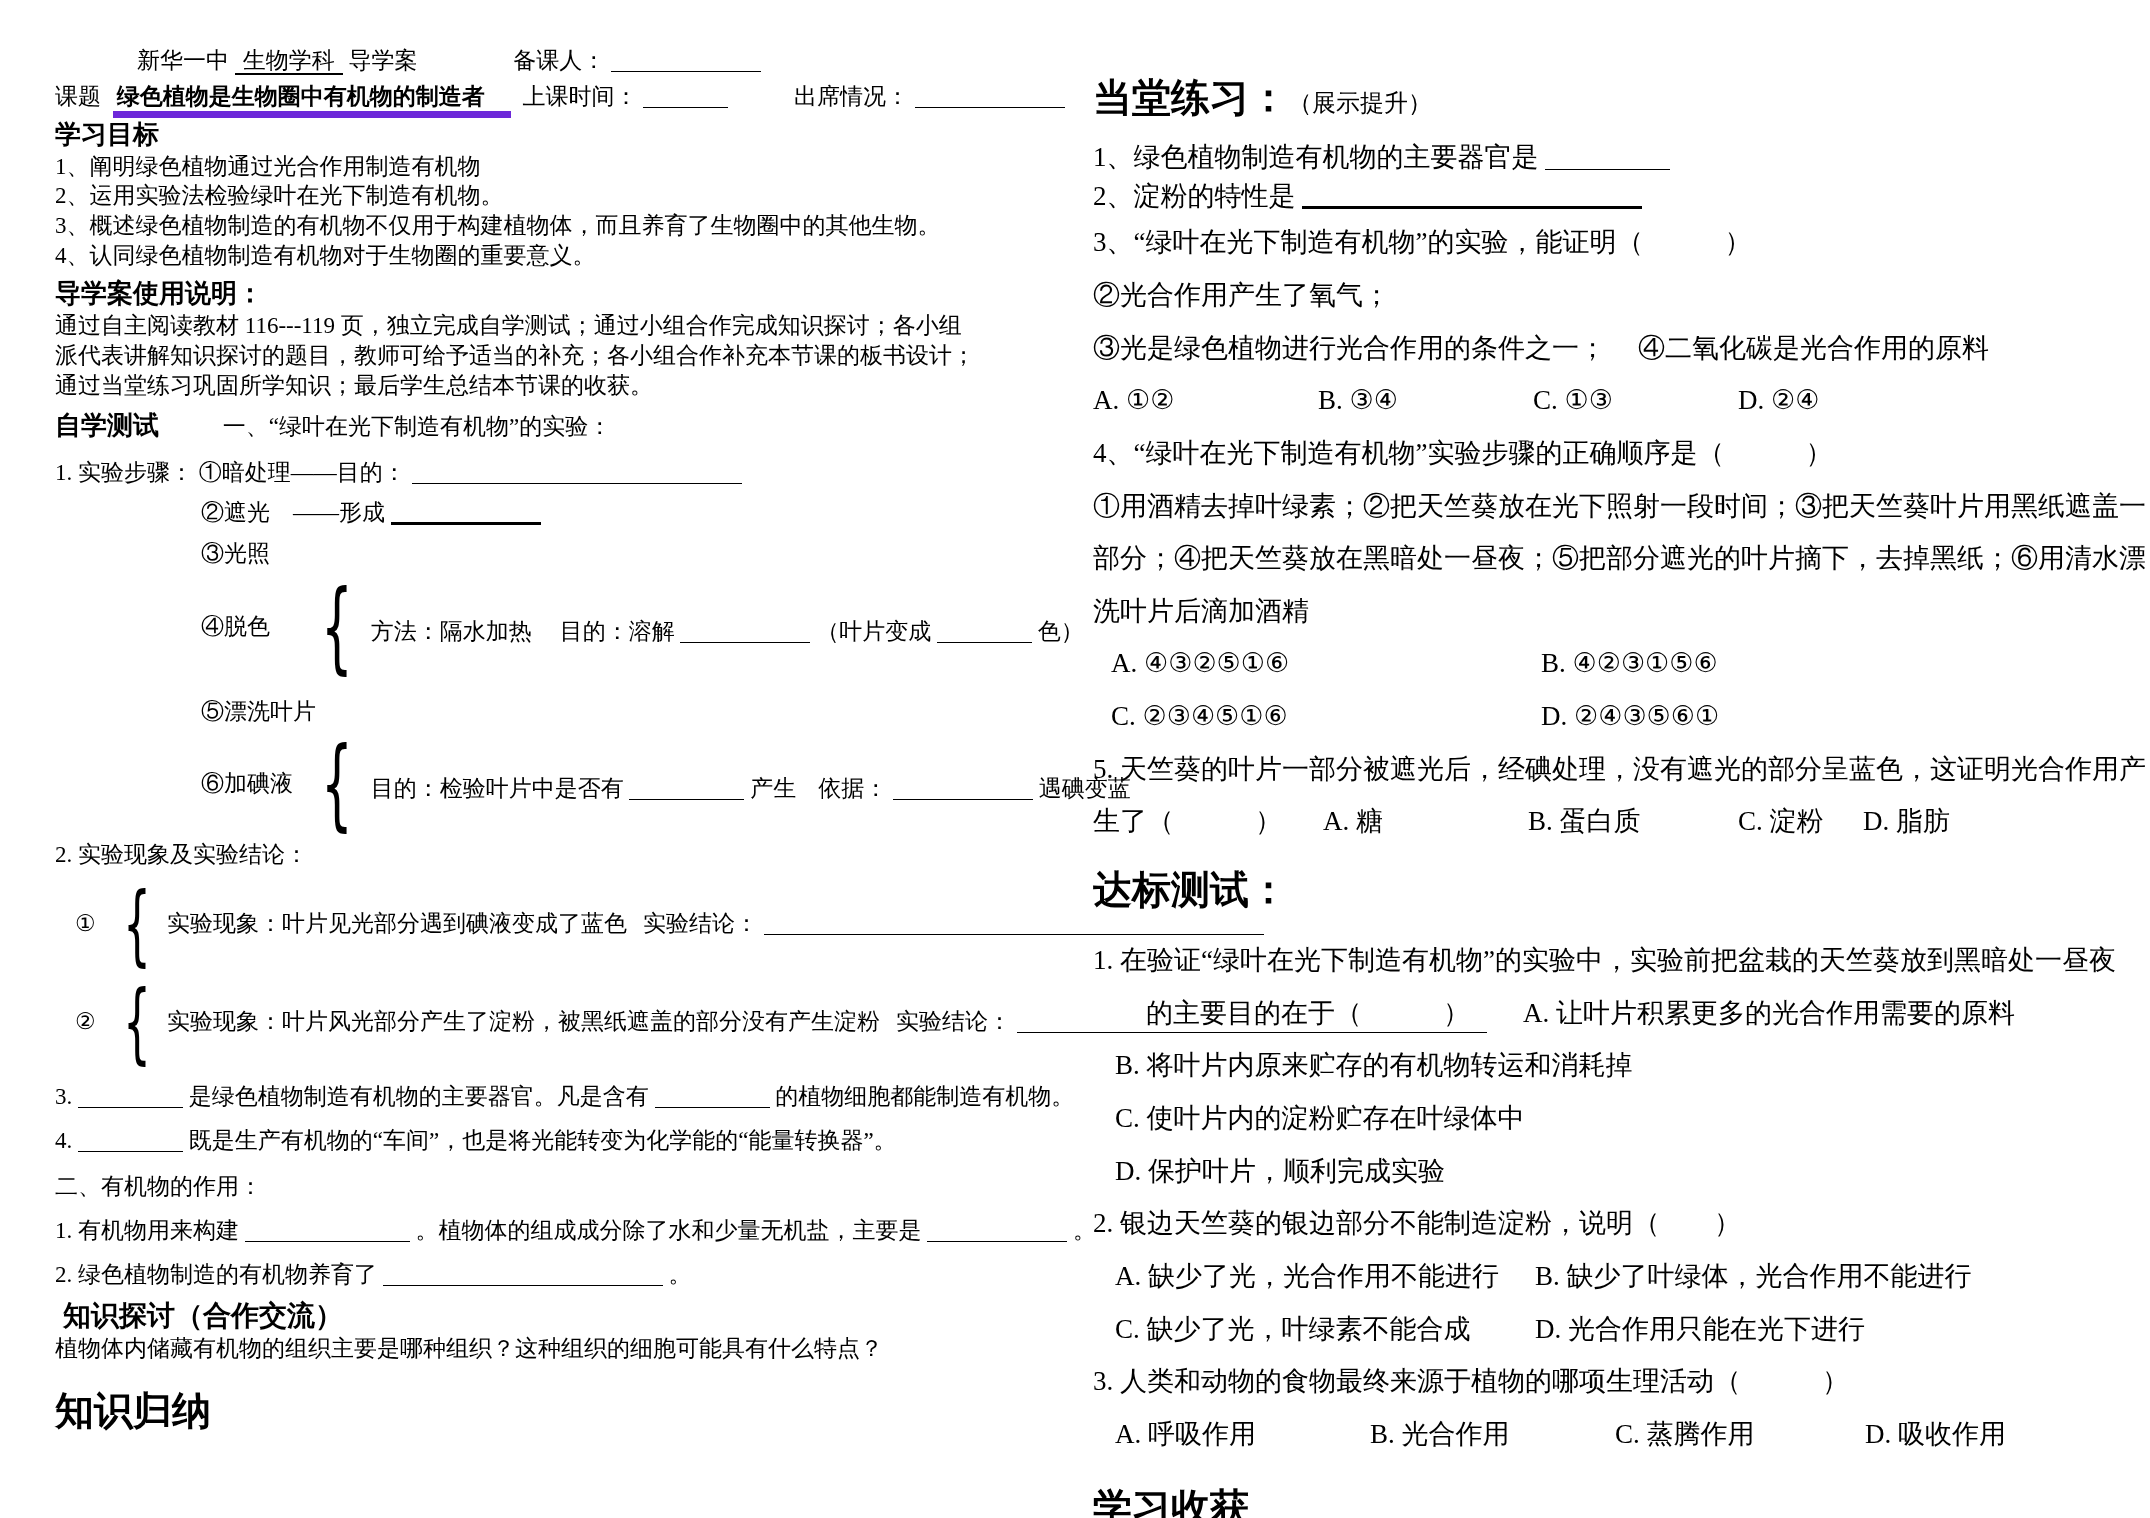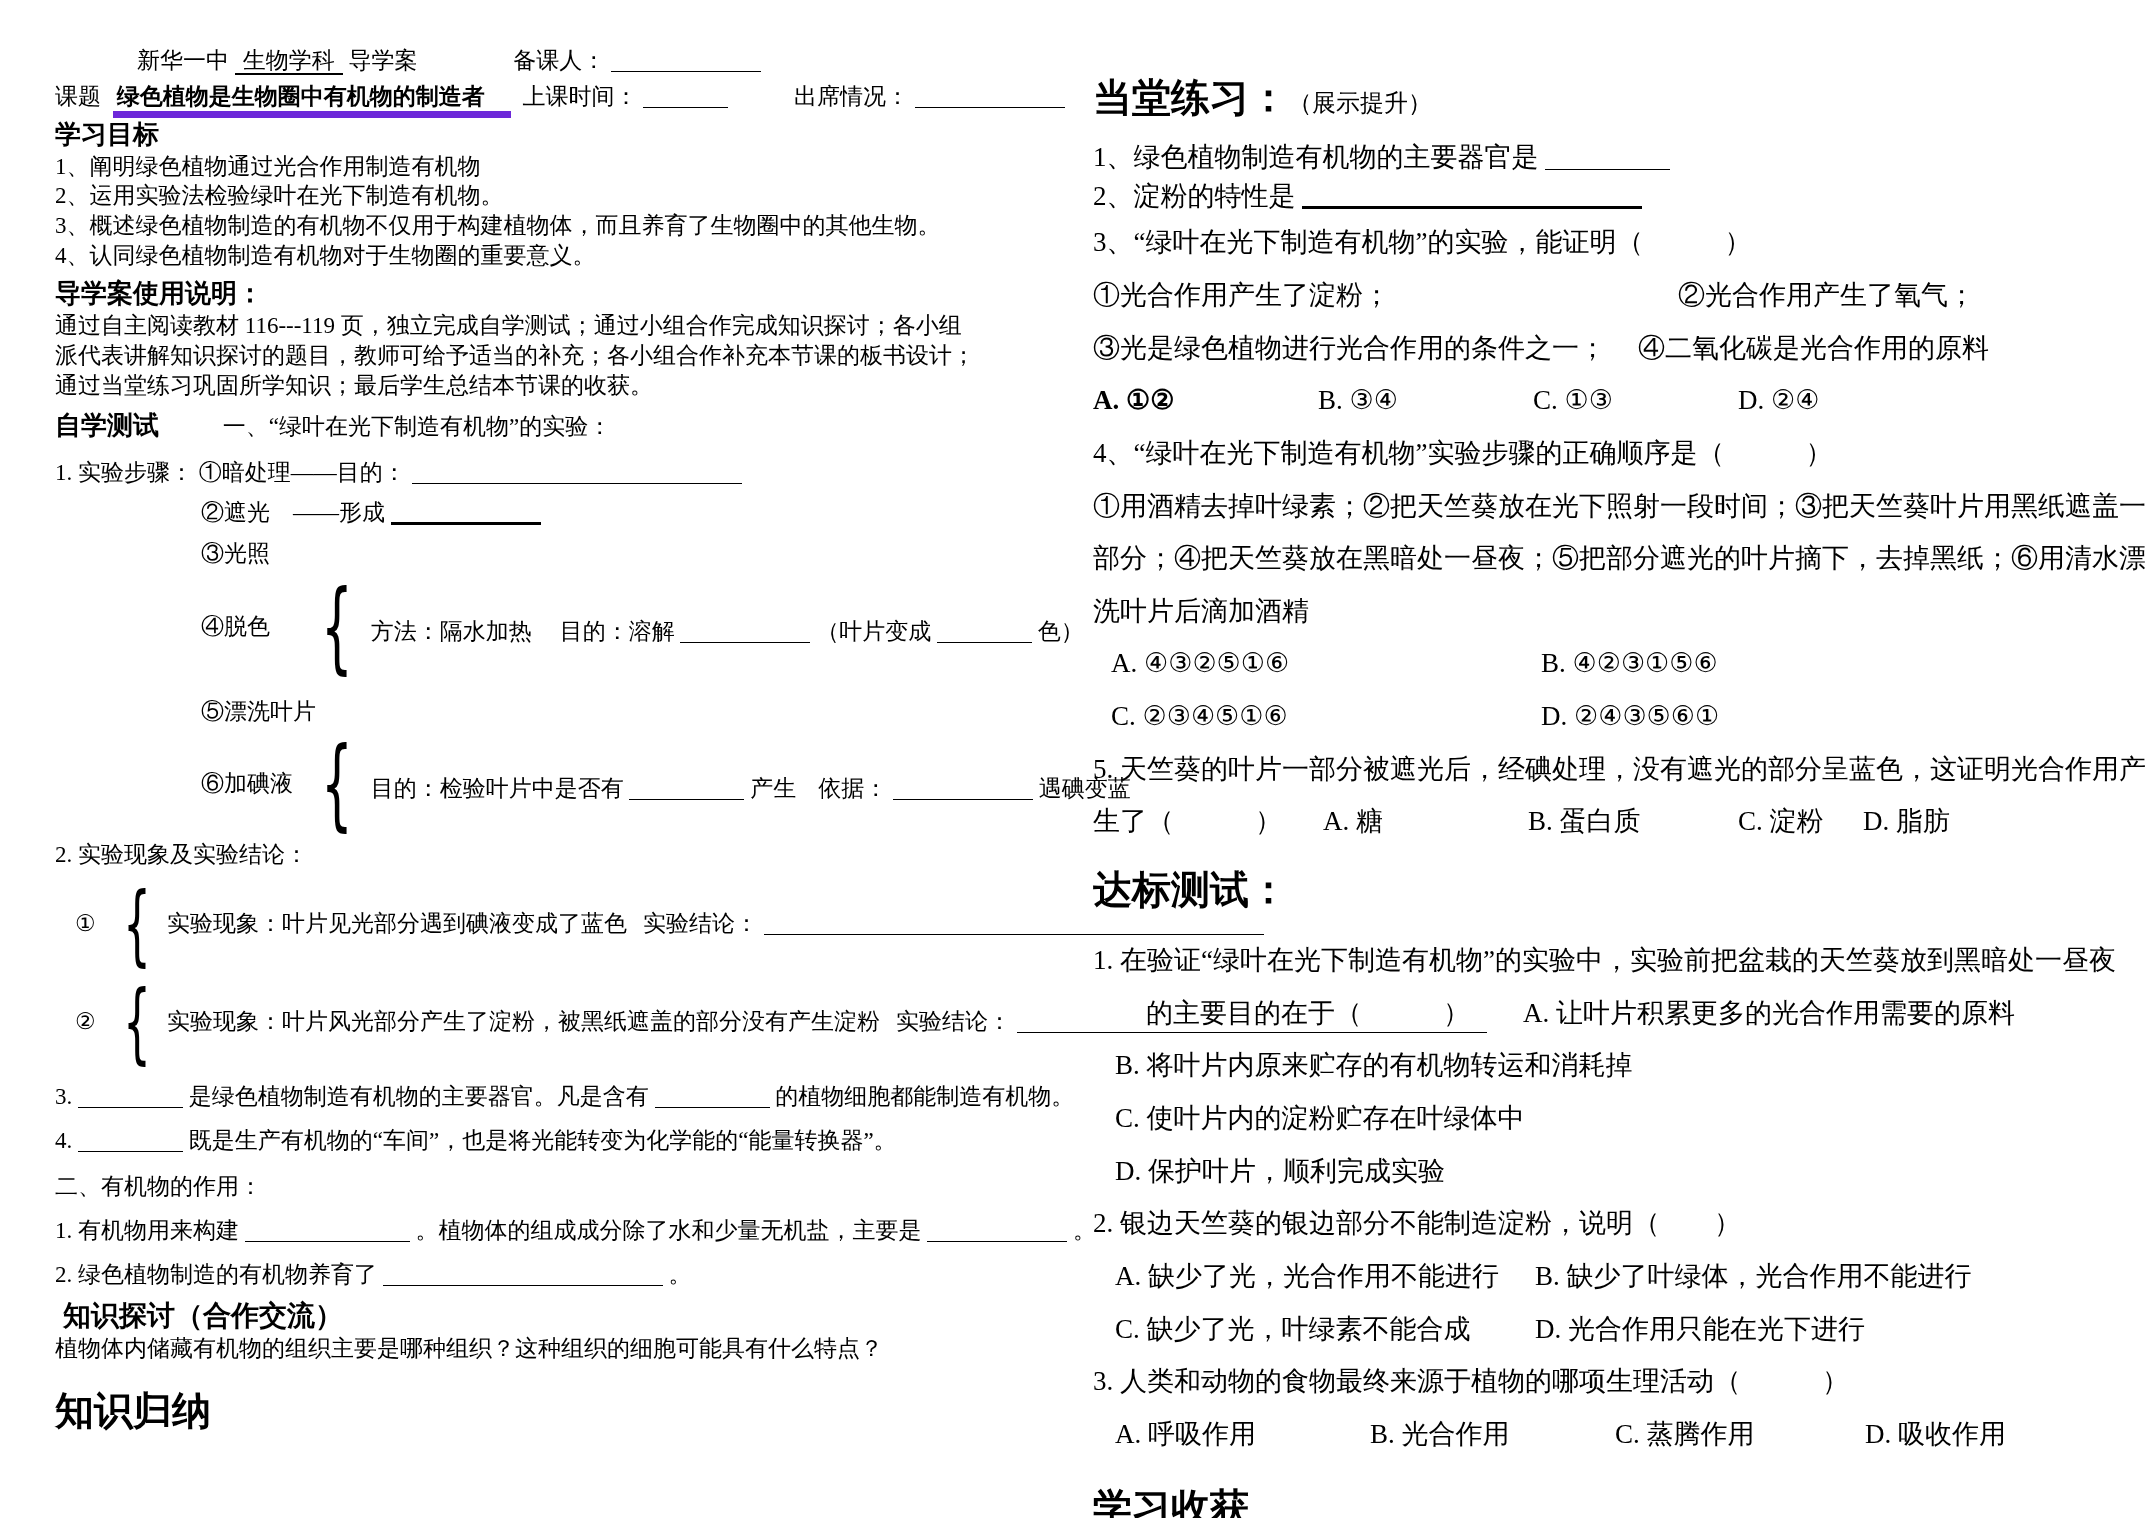--- a/index.html
+++ b/index.html
@@ -201,29 +201,28 @@
     <span>1、绿色植物制造有机物的主要器官是</span>
     <span class="blank" style="width:125px;"></span>
   </div>
   <div class="line" style="line-height:1.45;">
     <span>2、淀粉的特性是</span>
     <span class="blank thick" style="width:340px;"></span>
   </div>
 
   <div class="line">3、“绿叶在光下制造有机物”的实验，能证明（　　　）</div>
   <div class="row">
-    <span style="width:585px;flex:none;">①光合作用产生了淀粉；</span>
     <span>②光合作用产生了氧气；</span>
   </div>
   <div class="row">
     <span style="width:545px;flex:none;">③光是绿色植物进行光合作用的条件之一；</span>
     <span>④二氧化碳是光合作用的原料</span>
   </div>
   <div class="row">
-    <span style="width:225px;flex:none;font-weight:bold;">A. ①②</span>
+    <span style="width:225px;flex:none;">A. ①②</span>
     <span style="width:215px;flex:none;">B. ③④</span>
     <span style="width:205px;flex:none;">C. ①③</span>
     <span>D. ②④</span>
   </div>
 
   <div class="line">4、“绿叶在光下制造有机物”实验步骤的正确顺序是（　　　）</div>
   <div class="line">①用酒精去掉叶绿素；②把天竺葵放在光下照射一段时间；③把天竺葵叶片用黑纸遮盖一</div>
   <div class="line">部分；④把天竺葵放在黑暗处一昼夜；⑤把部分遮光的叶片摘下，去掉黑纸；⑥用清水漂</div>
   <div class="line">洗叶片后滴加酒精</div>
   <div class="row" style="padding-left:18px;">

